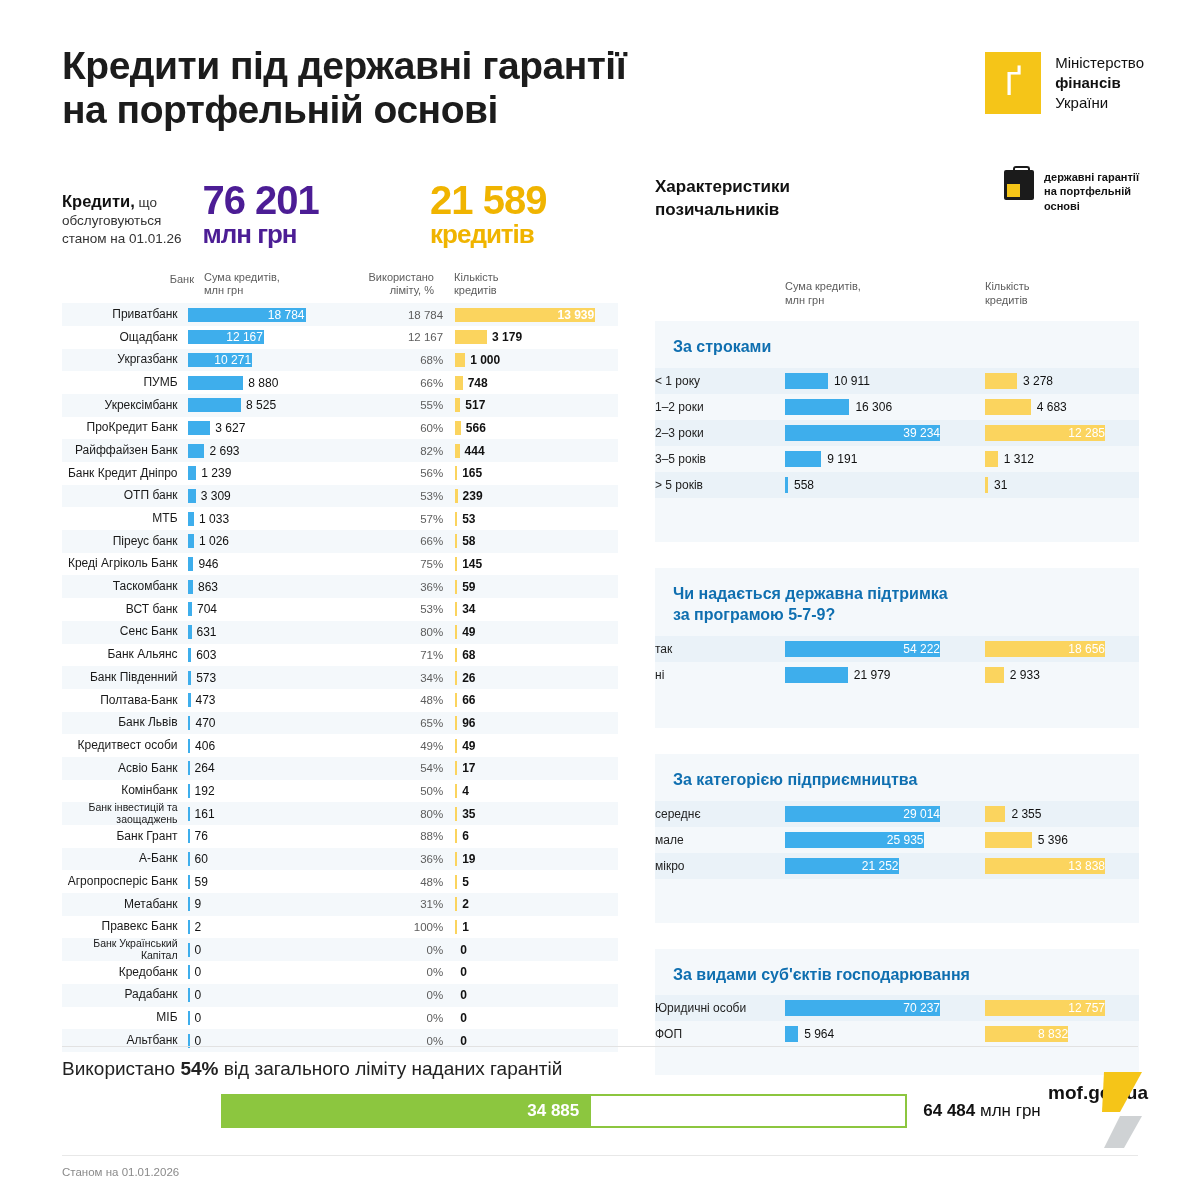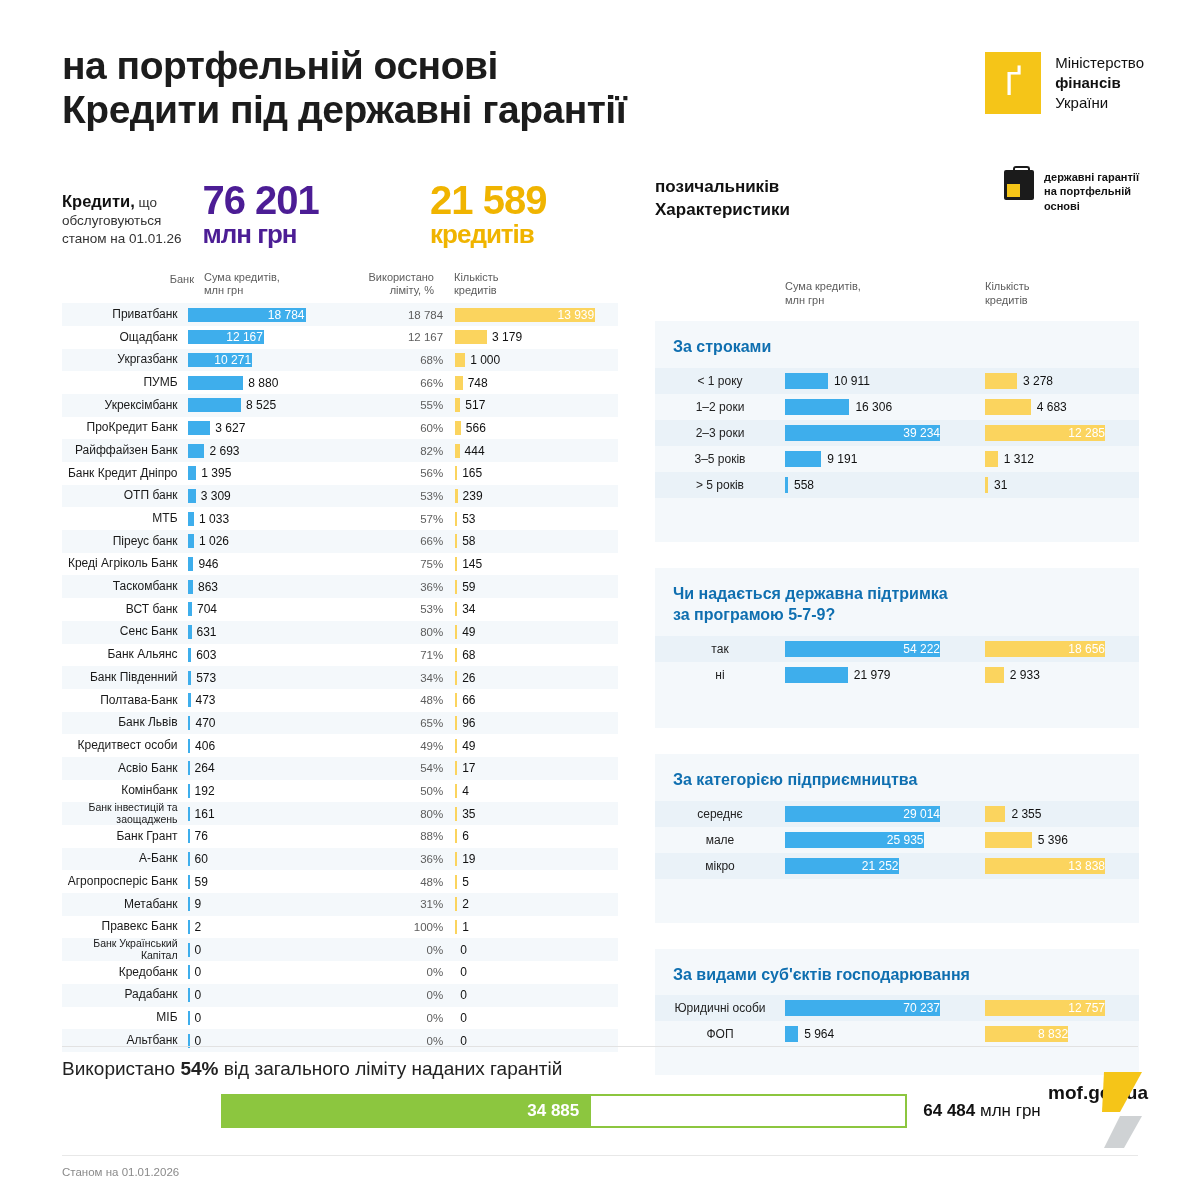--- a/index.html
+++ b/index.html
@@ -46,21 +46,21 @@
   .bank-row:nth-child(odd) { background: #f4f8fb; }
   .b-name { width: 142px; text-align: right; padding-right: 10px; color: #1a1a1a; font-size: 12px; line-height: 1.12; }
   .b-name.two { font-size: 10.5px; }
   .b-barwrap { width: 240px; display: flex; align-items: center; position: relative; }
   .b-bar { height: 14px; background: #3eaeec; min-width: 2px; }
   .b-val { font-size: 12px; color: #111; margin-left: 5px; white-space: nowrap; }
   .b-val.inside { position: absolute; color: #ffffff; font-size: 12px; }
   .b-lim { width: 60px; text-align: right; font-size: 11.5px; color: #5d5d5d; padding-right: 8px; }
   .c-barwrap { width: 190px; display: flex; align-items: center; position: relative; padding-left: 4px; }
   .c-bar { height: 14px; background: #fbd45e; min-width: 0px; }
-  .c-val { font-size: 12px; color: #111; margin-left: 5px; white-space: nowrap; }
+  .c-val { font-size: 12px; color: #111; margin-left: 5px; white-space: nowrap; font-weight: bold; }
   .c-val.inside { position: absolute; color: #ffffff; font-size: 12px; }
 
   
   .right { position: absolute; left: 655px; top: 176px; width: 484px; }
   .rt-title { font-size: 17px; font-weight: bold; color: #111; line-height: 1.35; }
   .gg-logo { position: absolute; right: 0; top: -6px; display: flex; gap: 10px; align-items: flex-start; }
   .gg-mark { width: 30px; height: 30px; background: #1b1b1b; position: relative; border-radius: 2px; }
   .gg-mark:after { content:""; position:absolute; left: 3px; bottom: 3px; width: 13px; height: 13px; background: #f5c518; }
   .gg-mark:before { content:""; position:absolute; left: 9px; top: -4px; width: 13px; height: 6px; border: 2px solid #1b1b1b; border-bottom: none; border-radius: 3px 3px 0 0;}
   .gg-text { font-size: 11px; line-height: 1.3; color: #111; }
@@ -68,21 +68,21 @@
 
   .rcol-heads { display: flex; font-size: 11px; color: #5d5d5d; line-height: 1.25; margin-top: 58px; }
   .rh-left { width: 130px; }
   .rh-sum { width: 200px; }
   .rh-cnt { width: 154px; }
 
   .panel { background: #f4f8fb; margin-top: 12px; padding: 14px 0 16px 0; }
   .panel h3 { font-size: 16px; color: #0f6fb0; font-weight: bold; padding: 2px 0 10px 18px; line-height: 1.3; }
   .p-row { display: flex; align-items: center; height: 26px; }
   .p-row:nth-child(even) { background: #eaf2f8; }
-  .p-lab { width: 130px; text-align: center; padding-right: 0; font-size: 12px; color: #222; }
+  .p-lab { width: 130px; text-align: left; padding-right: 0; font-size: 12px; color: #222; }
   .p-sum { width: 200px; display: flex; align-items: center; position: relative; }
   .p-cnt { width: 154px; display: flex; align-items: center; position: relative; }
   .p-bar-b { height: 16px; background: #3eaeec; }
   .p-bar-y { height: 16px; background: #fbd45e; }
   .p-val { font-size: 12px; margin-left: 6px; color: #111; white-space: nowrap; }
   .p-val.inside { position: absolute; color: #fff; font-size: 12px; }
 
   
   .footer { position: absolute; left: 0; top: 1058px; width: 1200px; }
   .foot-text { font-size: 19px; color: #222; padding-left: 62px; }
@@ -99,22 +99,22 @@
   .divider { position: absolute; left: 62px; top: 1046px; width: 1076px; height: 1px; background: #e2e2e2; }
   .divider2 { position: absolute; left: 62px; top: 1155px; width: 1076px; height: 1px; background: #e8e8e8; }
 </style>
 </head>
 <body>
 
 <div class="page">
 
   <div class="header">
     <div class="title" id="pg-title">
+        <div>Кредити під державні гарантії</div>
         <div>на портфельній основі</div>
-        <div>Кредити під державні гарантії</div>
       </div>
     <div class="logo-block">
       <div class="logo-mark">
           <span class="logo-tryzub">Ґ</span>
         </div>
       <div class="logo-text">
         <div>Міністерство</div>
         <div><b>фінансів</b></div>
         <div>України</div>
       </div>
@@ -234,21 +234,21 @@
           <div class="b-lim">82%</div>
           <div class="c-barwrap">
             <div class="c-bar" style="width:4.459430375206256px"></div>
             <span class="c-val">444</span>
           </div>
         </div>
         <div class="bank-row">
           <div class="b-name">Банк Кредит Дніпро</div>
           <div class="b-barwrap">
             <div class="b-bar" style="width:8.76330919931857px"></div>
-            <span class="b-val">1 395</span>
+            <span class="b-val">1 239</span>
           </div>
           <div class="b-lim">56%</div>
           <div class="c-barwrap">
             <div class="c-bar" style="width:2px"></div>
             <span class="c-val">165</span>
           </div>
         </div>
         <div class="bank-row">
           <div class="b-name">ОТП банк</div>
           <div class="b-barwrap">
@@ -547,22 +547,22 @@
           <div class="c-barwrap">
             <div class="c-bar" style="width:0px"></div>
             <span class="c-val">0</span>
           </div>
         </div>
       </div>
   </div>
 
   <div class="right">
     <div class="rt-title" id="rt-title">
+        <div>Характеристики</div>
         <div>позичальників</div>
-        <div>Характеристики</div>
       </div>
     <div class="gg-logo">
       <div class="gg-mark"></div>
       <div class="gg-text">
         <div><b>державні гарантії</b></div>
         <div><b>на портфельній</b></div>
         <div><b>основі</b></div>
       </div>
     </div>
     <div class="rcol-heads">

